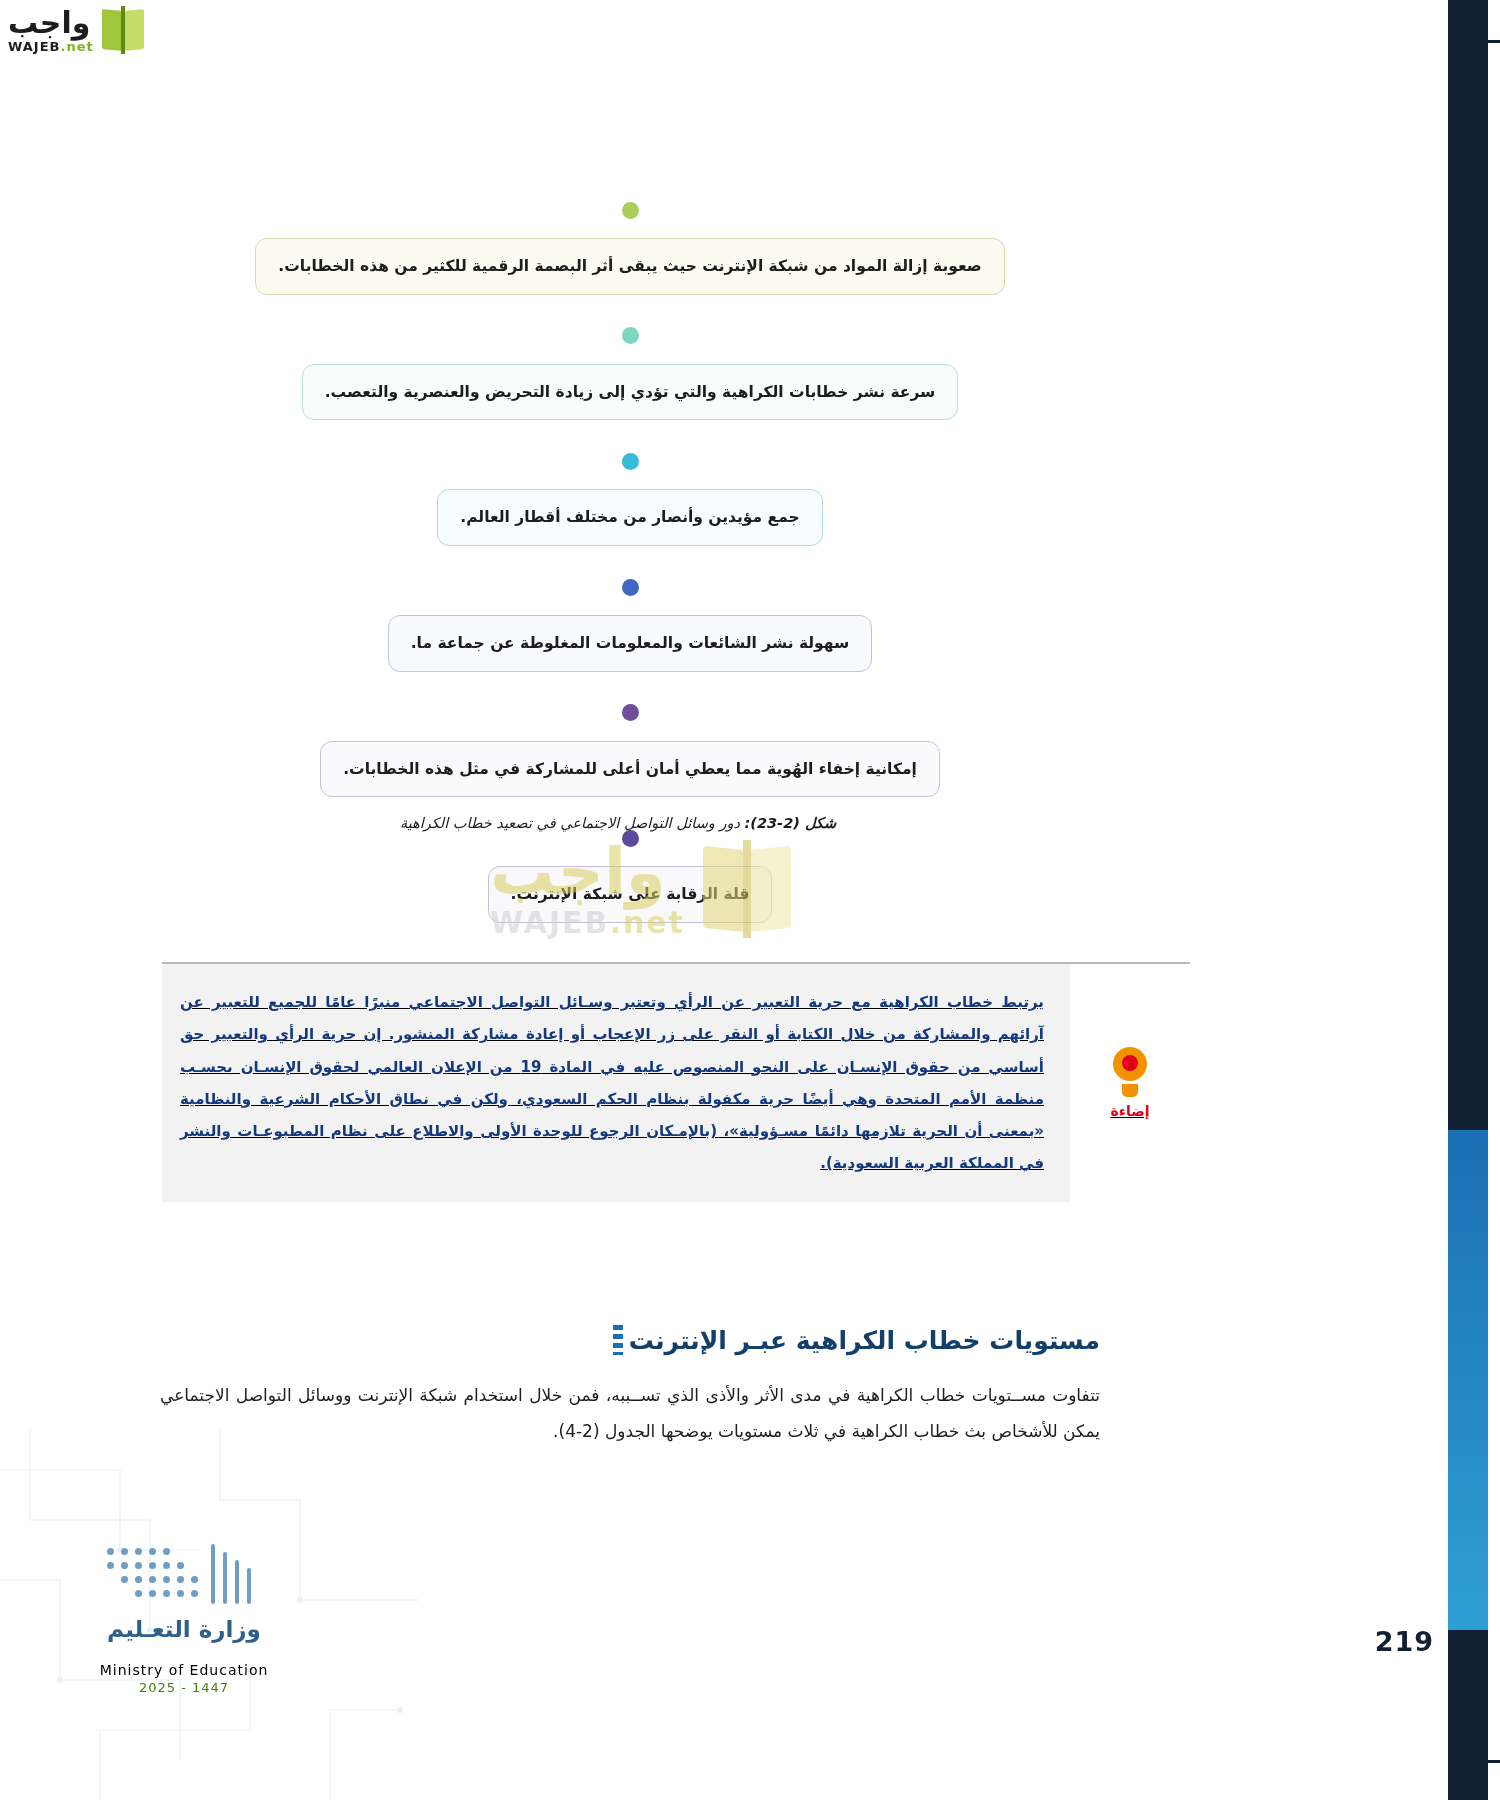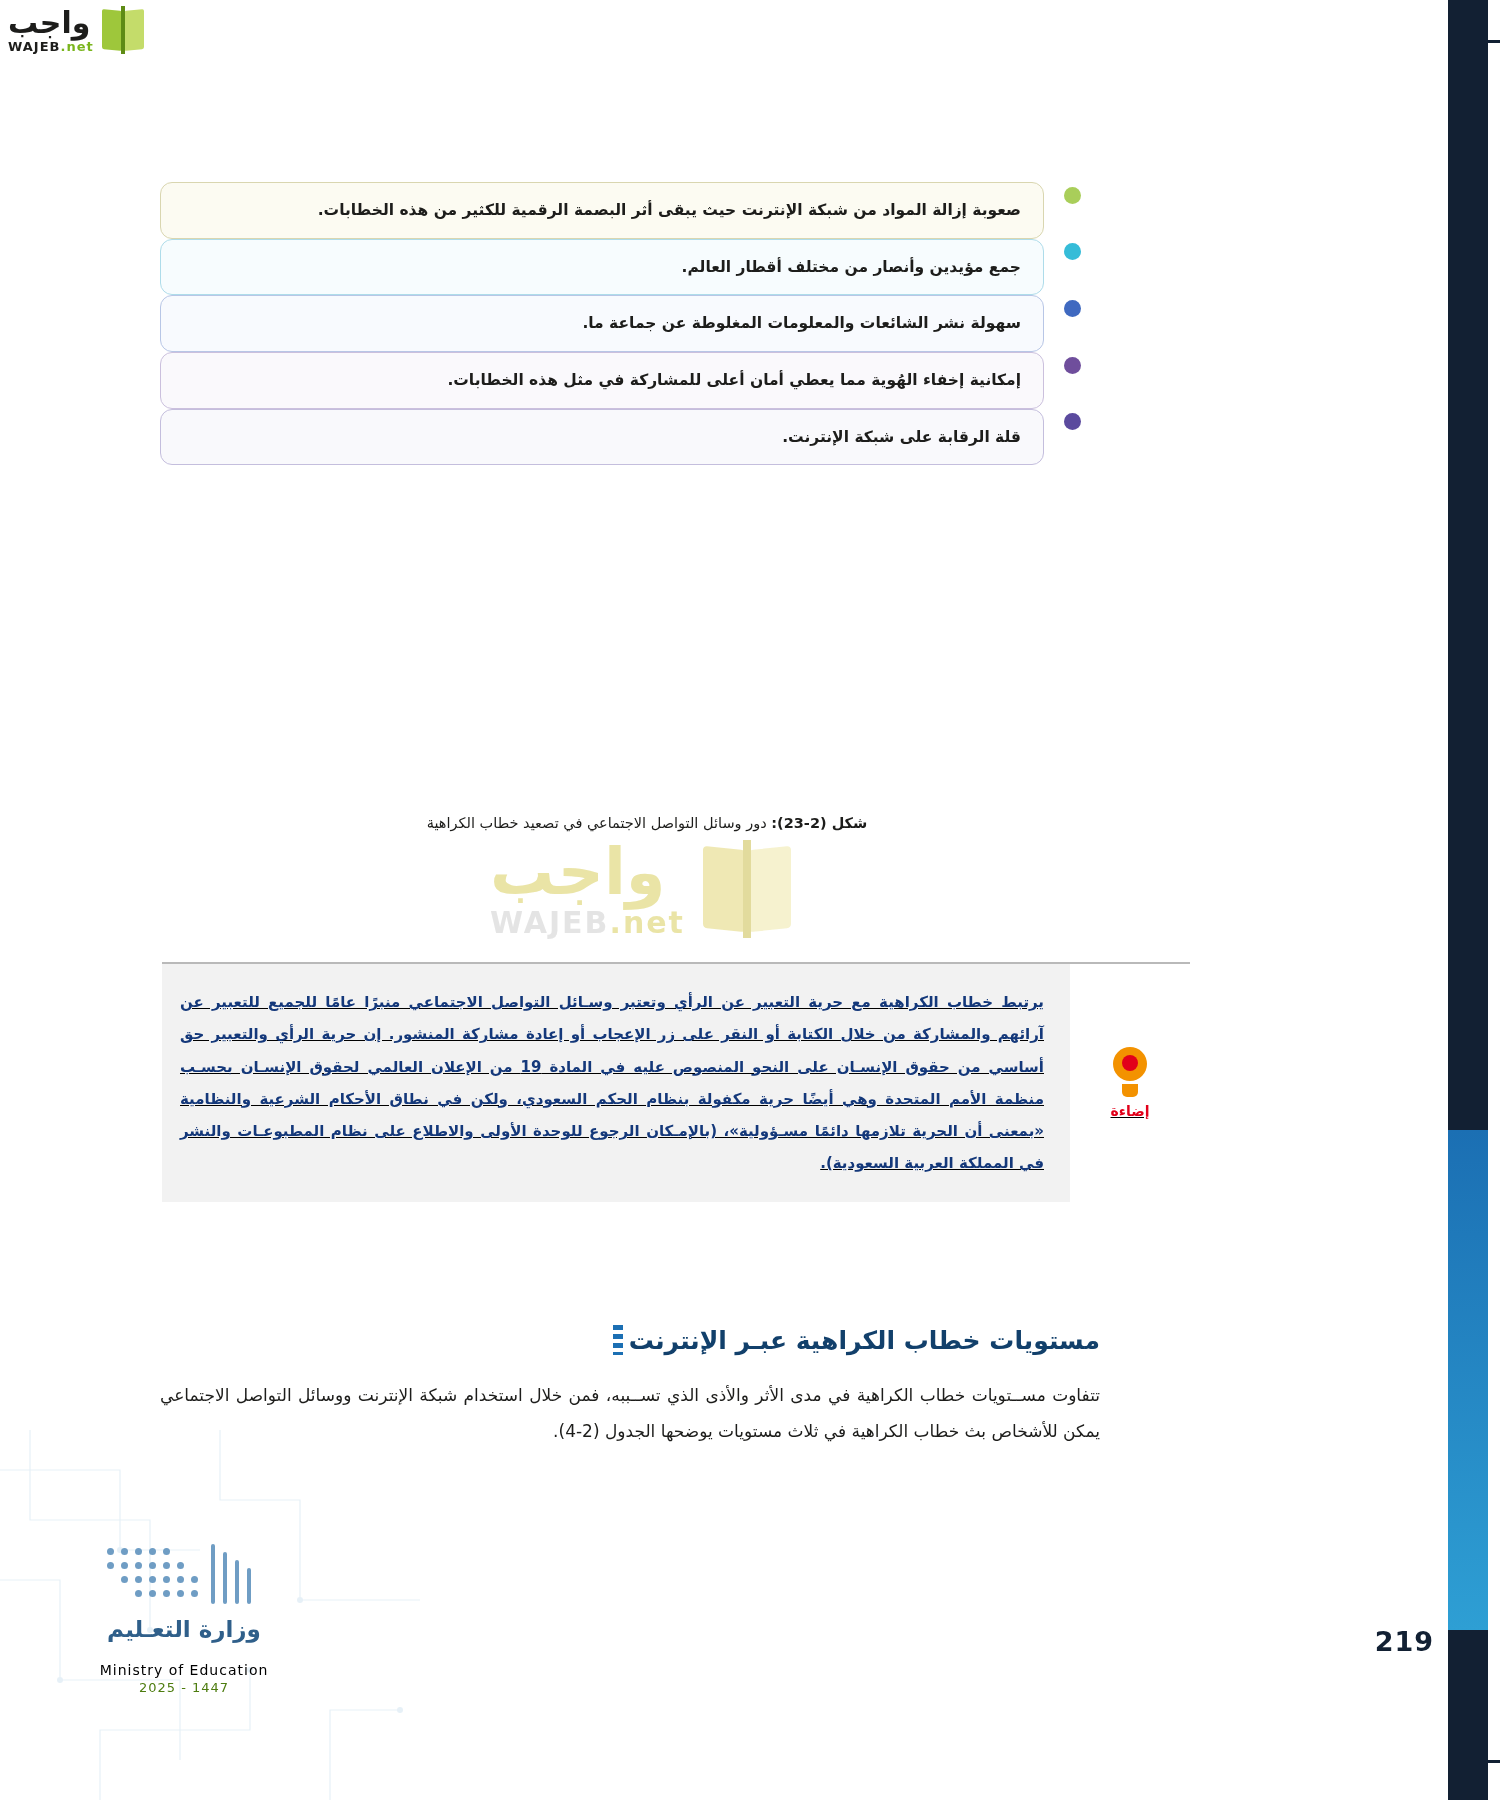--- a/index.html
+++ b/index.html
@@ -132,21 +132,23 @@
 
   
   .factor-list {
     position: absolute;
     top: 182px;
     right: 300px;
     width: 940px;
   }
   .factor-row {
     display: flex;
-    align-items: flex-start;
+    flex-direction: column;
+    align-items: center;
+    margin-bottom: 13px;
   }
   .factor-box {
     flex: 1 1 auto;
     border-radius: 12px;
     padding: 13px 22px;
     font-size: 15.5px;
     line-height: 1.85;
     color: #1d1d1b;
     text-align: right;
     font-weight: bold;
@@ -171,25 +173,26 @@
   .dot i {
     display: block;
     width: 17px;
     height: 17px;
     border-radius: 50%;
   }
 
   .caption {
     position: absolute;
     top: 815px;
-    right: 283px;
+    right: 312px;
     width: 940px;
     text-align: center;
     font-size: 14.5px;
     color: #1d1d1b;
+    font-style: italic;
   }
   .caption b { font-weight: bold; }
 
   
   .watermark {
     position: absolute;
     top: 840px;
     left: 490px;
     display: flex;
     align-items: center;
@@ -442,20 +445,28 @@
 
     <div class="factor-row">
       <div class="dot-wrap">
         <span class="dot">
             <i style="background:#a9ce5a"></i>
           </span>
       </div>
       <div class="factor-box" style="background:#fcfbf2;border:1px solid #d9d6b0">صعوبة إزالة المواد من شبكة الإنترنت حيث يبقى أثر البصمة الرقمية للكثير من هذه الخطابات.</div>
     </div>
 
+    <div class="factor-row">
+      <div class="dot-wrap">
+        <span class="dot">
+            <i style="background:#7fd6c0"></i>
+          </span>
+      </div>
+      <div class="factor-box" style="background:#f8fdfc;border:1px solid #b6ddd6">سرعة نشر خطابات الكراهية والتي تؤدي إلى زيادة التحريض والعنصرية والتعصب.</div>
+    </div>
 
     <div class="factor-row">
       <div class="dot-wrap">
         <span class="dot">
             <i style="background:#35bcd8"></i>
           </span>
       </div>
       <div class="factor-box" style="background:#f7fcfe;border:1px solid #aedcea">جمع مؤيدين وأنصار من مختلف أقطار العالم.</div>
     </div>
 

